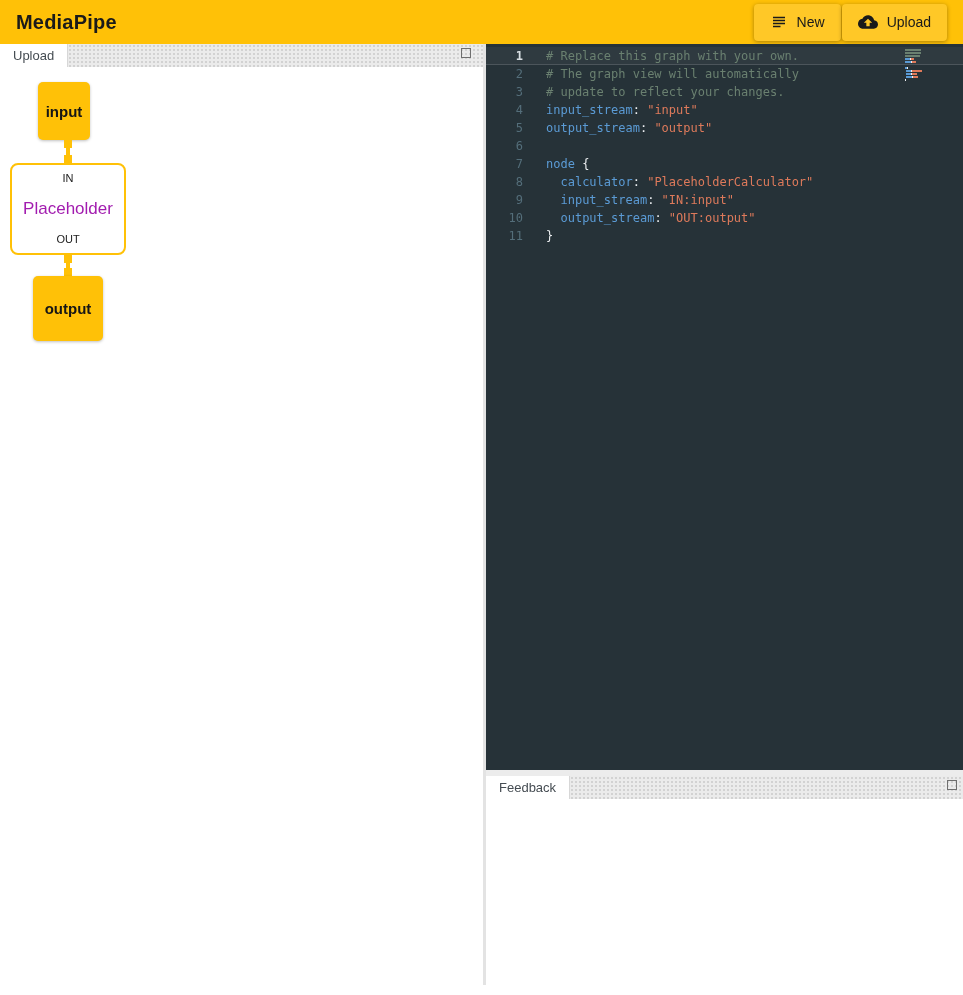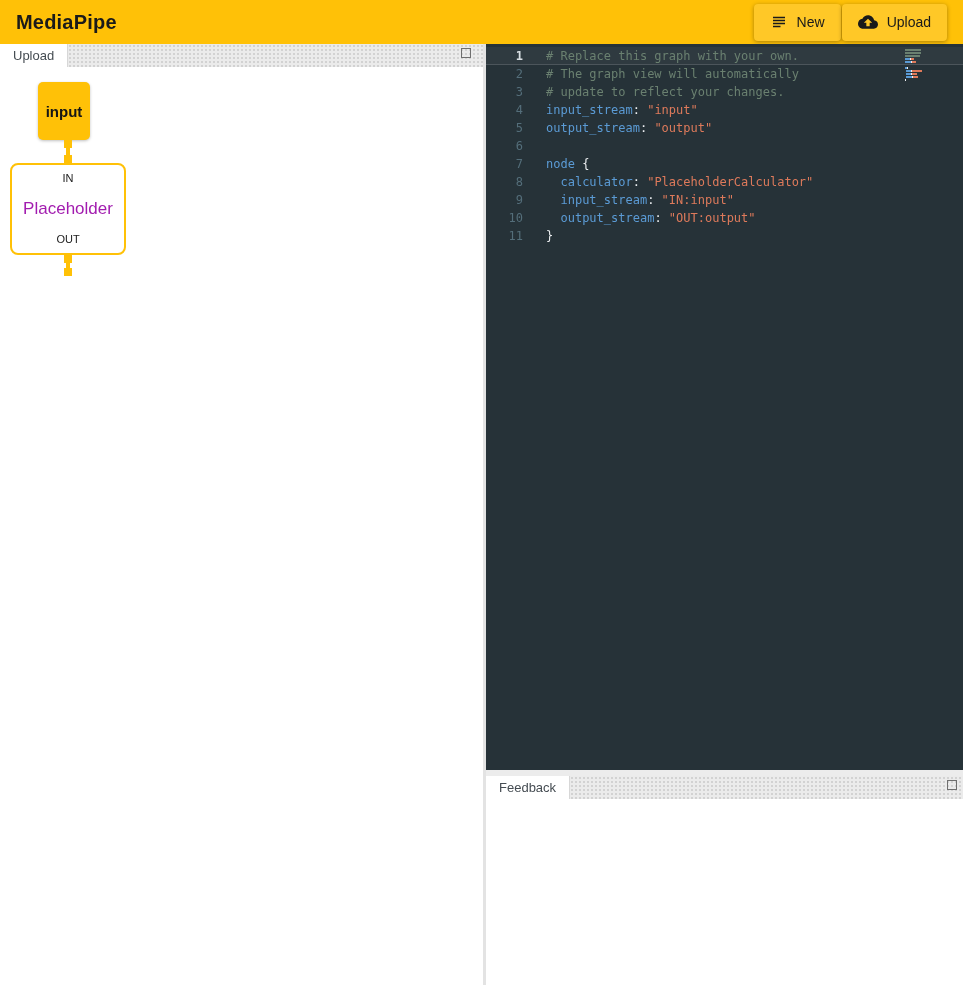--- a/index.html
+++ b/index.html
@@ -102,20 +102,21 @@
     </div>
     <div class="graph-canvas">
       <div class="gnode amber" id="node-input">input</div>
       <div class="edge" id="edge-1"></div>
       <div class="gnode" id="node-placeholder">
         <div class="port-label">IN</div>
         <div class="node-title">Placeholder</div>
         <div class="port-label">OUT</div>
       </div>
       <div class="edge" id="edge-2"></div>
+      <div class="gnode amber" id="node-output">output</div>
     </div>
   </section>
 
   <div class="vdivider"></div>
 
   <div class="right-col">
 
     <section class="editor-panel">
       <div class="editor">
         <div id="code-lines">

